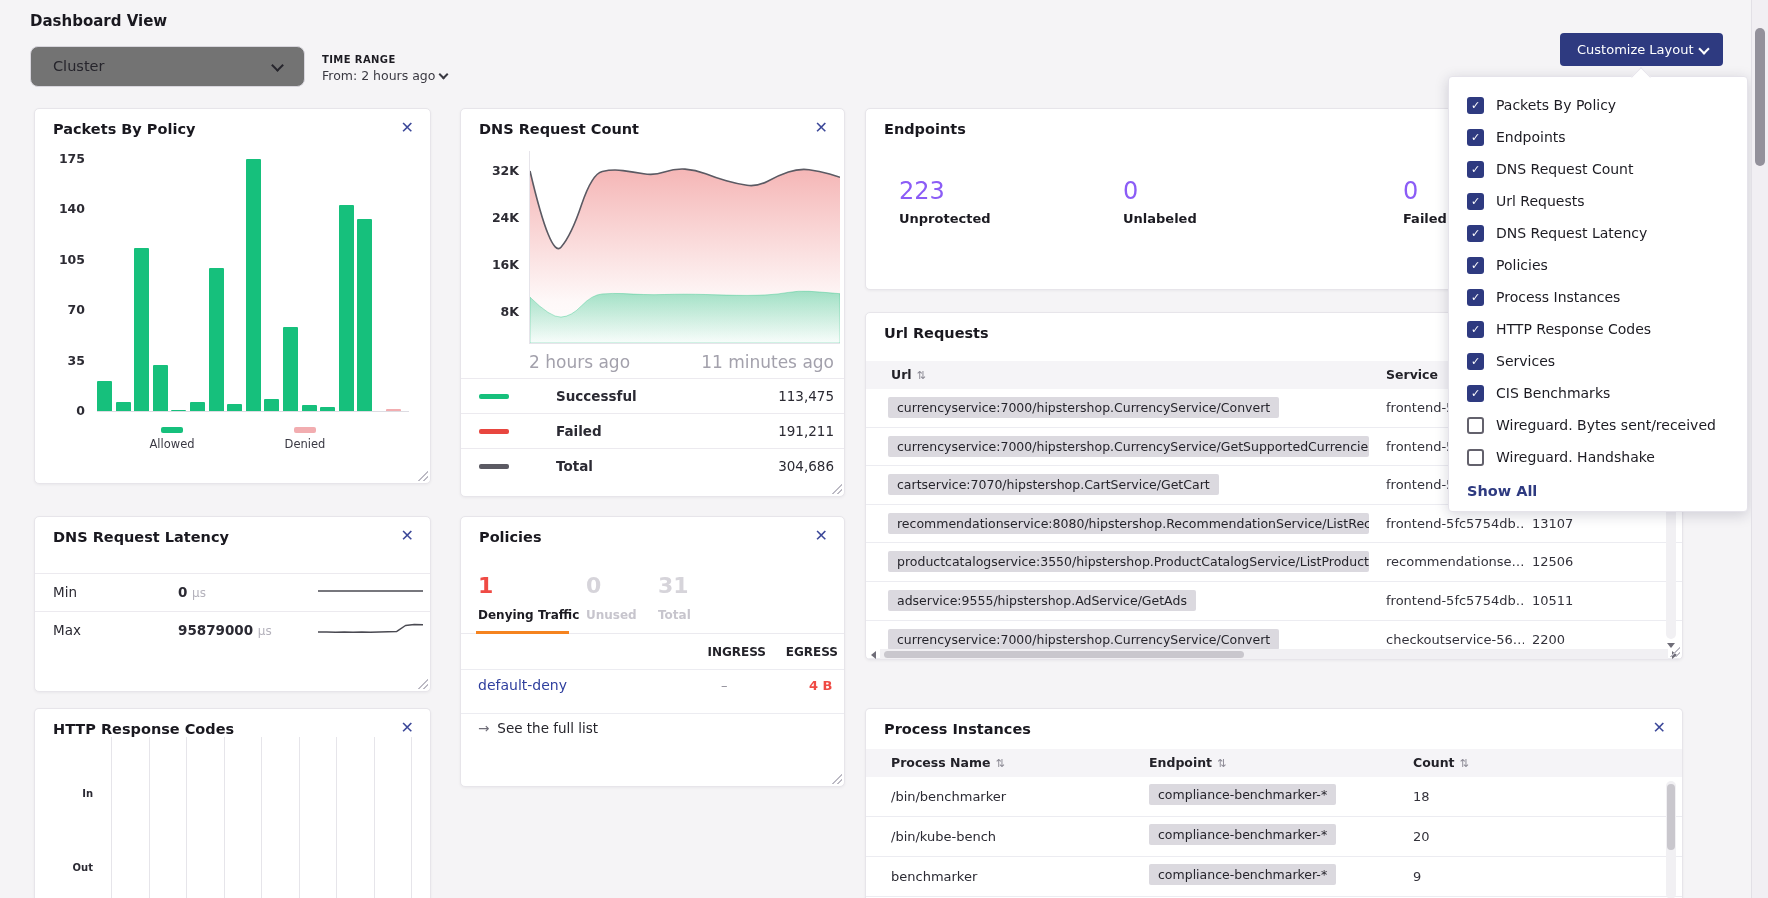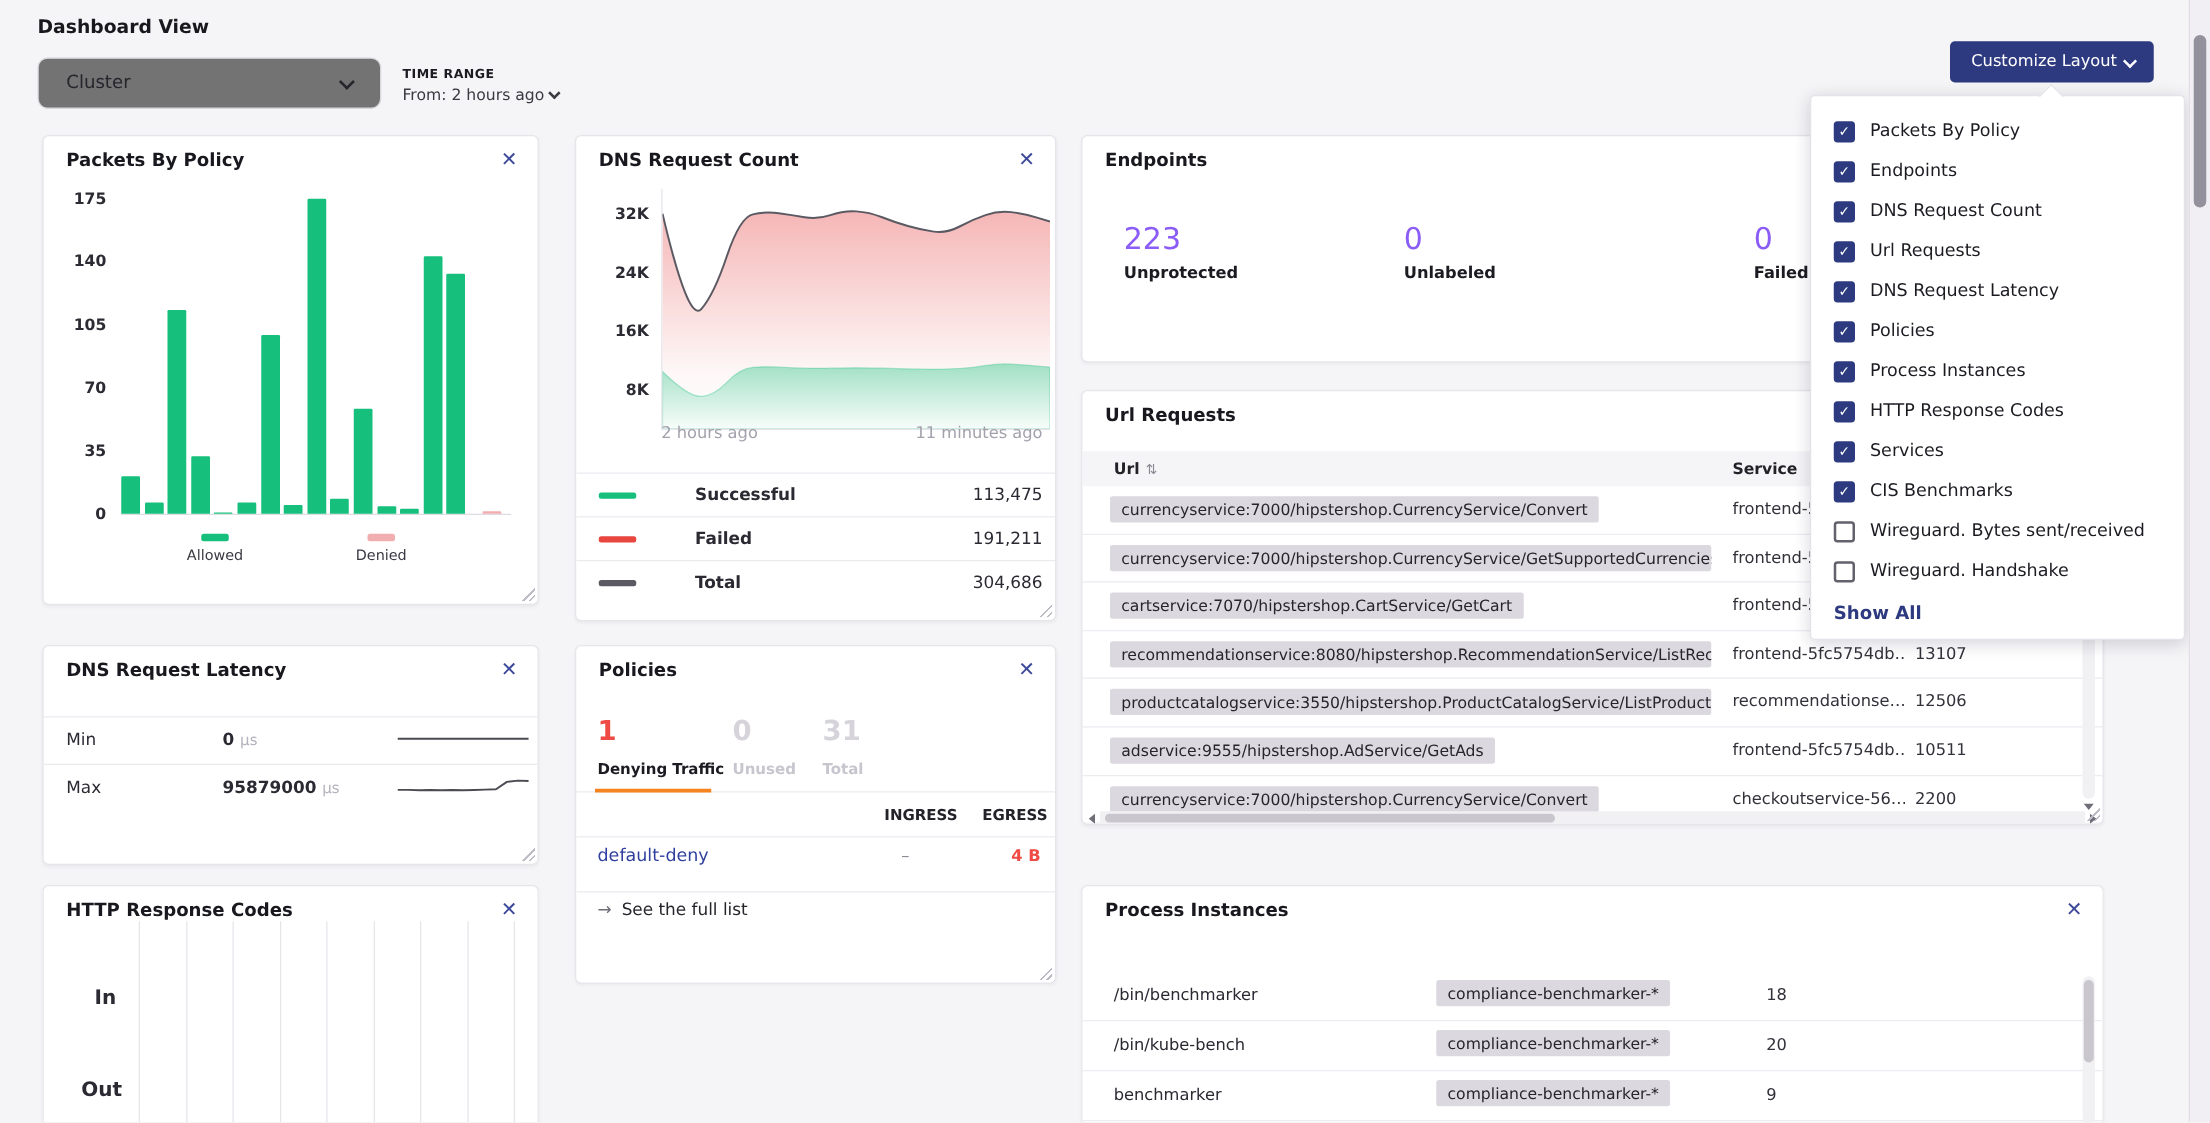--- a/index.html
+++ b/index.html
@@ -29,21 +29,21 @@
     clip-path:polygon(100% 0,100% 100%,0 100%);cursor:nwse-resize;}
   
   #pk-plot{position:absolute;left:62px;top:50px;width:312px;height:252px;border-bottom:1px solid #dddce2;}
   #pk-plot .bar{position:absolute;bottom:0;width:15px;border-radius:1px 1px 0 0;}
   .pk-tick{position:absolute;left:0;width:50px;text-align:right;font-size:12.5px;font-weight:700;color:#2c2b33;margin-top:-8px;}
   .pk-sw{position:absolute;top:318px;width:22px;height:6px;border-radius:2px;}
   .pk-lb{position:absolute;top:328px;width:60px;text-align:center;font-size:11.5px;color:#3a3943;}
   
   #dns-plot{position:absolute;left:68px;top:42px;width:310px;height:192px;border-left:1px solid #e6e4ea;border-bottom:1px solid #e6e4ea;}
   .dns-tick{position:absolute;left:0;width:58px;text-align:right;font-size:12.5px;font-weight:700;color:#2c2b33;}
-  .dns-x{position:absolute;top:230px;font-size:13px;color:#a3a1ac;}
+  .dns-x{position:absolute;top:243px;font-size:17px;color:#a3a1ac;}
   .dleg{position:absolute;left:0;width:100%;height:35px;border-top:1px solid #eceaef;}
   .dleg-sw{position:absolute;left:18px;top:15px;width:30px;height:5px;border-radius:2px;}
   .dleg-lb{position:absolute;left:95px;top:9px;font-size:13.5px;font-weight:600;color:#2b2a33;}
   .dleg-val{position:absolute;right:10px;top:9px;font-size:13.5px;color:#2b2a33;}
   
   .ep-stat{position:absolute;top:70px;}
   .ep-val{font-size:24px;font-weight:400;color:#8b5cf6;line-height:1;}
   .ep-lab{font-size:13px;font-weight:700;color:#1c1b22;margin-top:8px;}
   
   .thead{position:absolute;left:0;width:100%;height:28px;background:#f5f4f7;}
@@ -79,21 +79,21 @@
   .pol-divider{position:absolute;left:0;top:116px;width:100%;height:1px;background:#ebeaef;}
   .pol-th{position:absolute;top:128px;font-size:12px;font-weight:700;color:#232229;text-align:right;}
   .pol-line{position:absolute;left:0;width:100%;height:1px;background:#ececf1;}
   .pol-name{position:absolute;left:17px;top:160px;font-size:14px;color:#2f3f9e;cursor:pointer;}
   .pol-dash{position:absolute;left:260px;top:161px;font-size:13px;color:#8b8994;}
   .pol-egress{position:absolute;left:348px;top:161px;font-size:13px;font-weight:600;color:#ef4a44;}
   .pol-link{position:absolute;left:17px;top:203px;font-size:13.5px;color:#26252c;cursor:pointer;}
   .pol-link .arr{color:#6f6d78;margin-right:8px;}
   
   .hline{position:absolute;top:28px;bottom:0;width:1px;background:#e6e5ea;}
-  .hylab{position:absolute;width:28px;text-align:right;font-size:16px;font-weight:600;color:#2b2a33;}
+  .hylab{position:absolute;width:28px;text-align:right;font-size:10px;font-weight:600;color:#2b2a33;}
   
   #menu-panel{position:absolute;left:1448px;top:76px;width:300px;height:436px;background:#fff;border:1px solid #e5e3ea;
     border-radius:4px;box-shadow:0 3px 14px rgba(30,25,60,.18);z-index:40;box-sizing:border-box;padding-top:12px;}
   #menu-notch{position:absolute;left:185px;top:-7px;width:13px;height:13px;background:#fff;transform:rotate(45deg);
     border-left:1px solid #e5e3ea;border-top:1px solid #e5e3ea;}
   .menu-item{display:flex;align-items:center;height:32px;padding-left:18px;cursor:pointer;}
   .cb{width:17px;height:17px;border-radius:3px;box-sizing:border-box;margin-right:12px;flex:0 0 auto;
     font-size:11px;font-weight:700;color:#fff;text-align:center;line-height:17px;}
   .cb.on{background:#2e3a80;}
   .cb.off{border:2px solid #63616c;background:#fff;}
@@ -339,20 +339,25 @@
         <div class="hline" style="left: 338.5px;"></div>
         <div class="hline" style="left: 376px;"></div>
       </div>
     <div class="hylab" style="left:30px;top:79px;">In</div>
     <div class="hylab" style="left:30px;top:153px;">Out</div>
   </div>
 
   <div class="card" id="card-process" style="left:865px;top:708px;width:818px;height:190px;border-bottom:none;border-radius:5px 5px 0 0;">
     <h3>Process Instances</h3>
     <span class="close">✕</span>
+    <div class="thead" style="top:40px;height:28px;">
+      <span class="th" style="left:25px;"><span>Process Name</span><span class="sort">⇅</span></span>
+      <span class="th" style="left:283px;"><span>Endpoint</span><span class="sort">⇅</span></span>
+      <span class="th" style="left:547px;"><span>Count</span><span class="sort">⇅</span></span>
+    </div>
     <div id="proc-body">
         <div class="trow" style="top: 68px; height: 40px;">
           <span class="pname">/bin/benchmarker</span>
           <span class="pchip">compliance-benchmarker-*</span>
           <span class="pcnt">18</span>
         </div>
         <div class="trow" style="top: 108px; height: 40px;">
           <span class="pname">/bin/kube-bench</span>
           <span class="pchip">compliance-benchmarker-*</span>
           <span class="pcnt">20</span>

